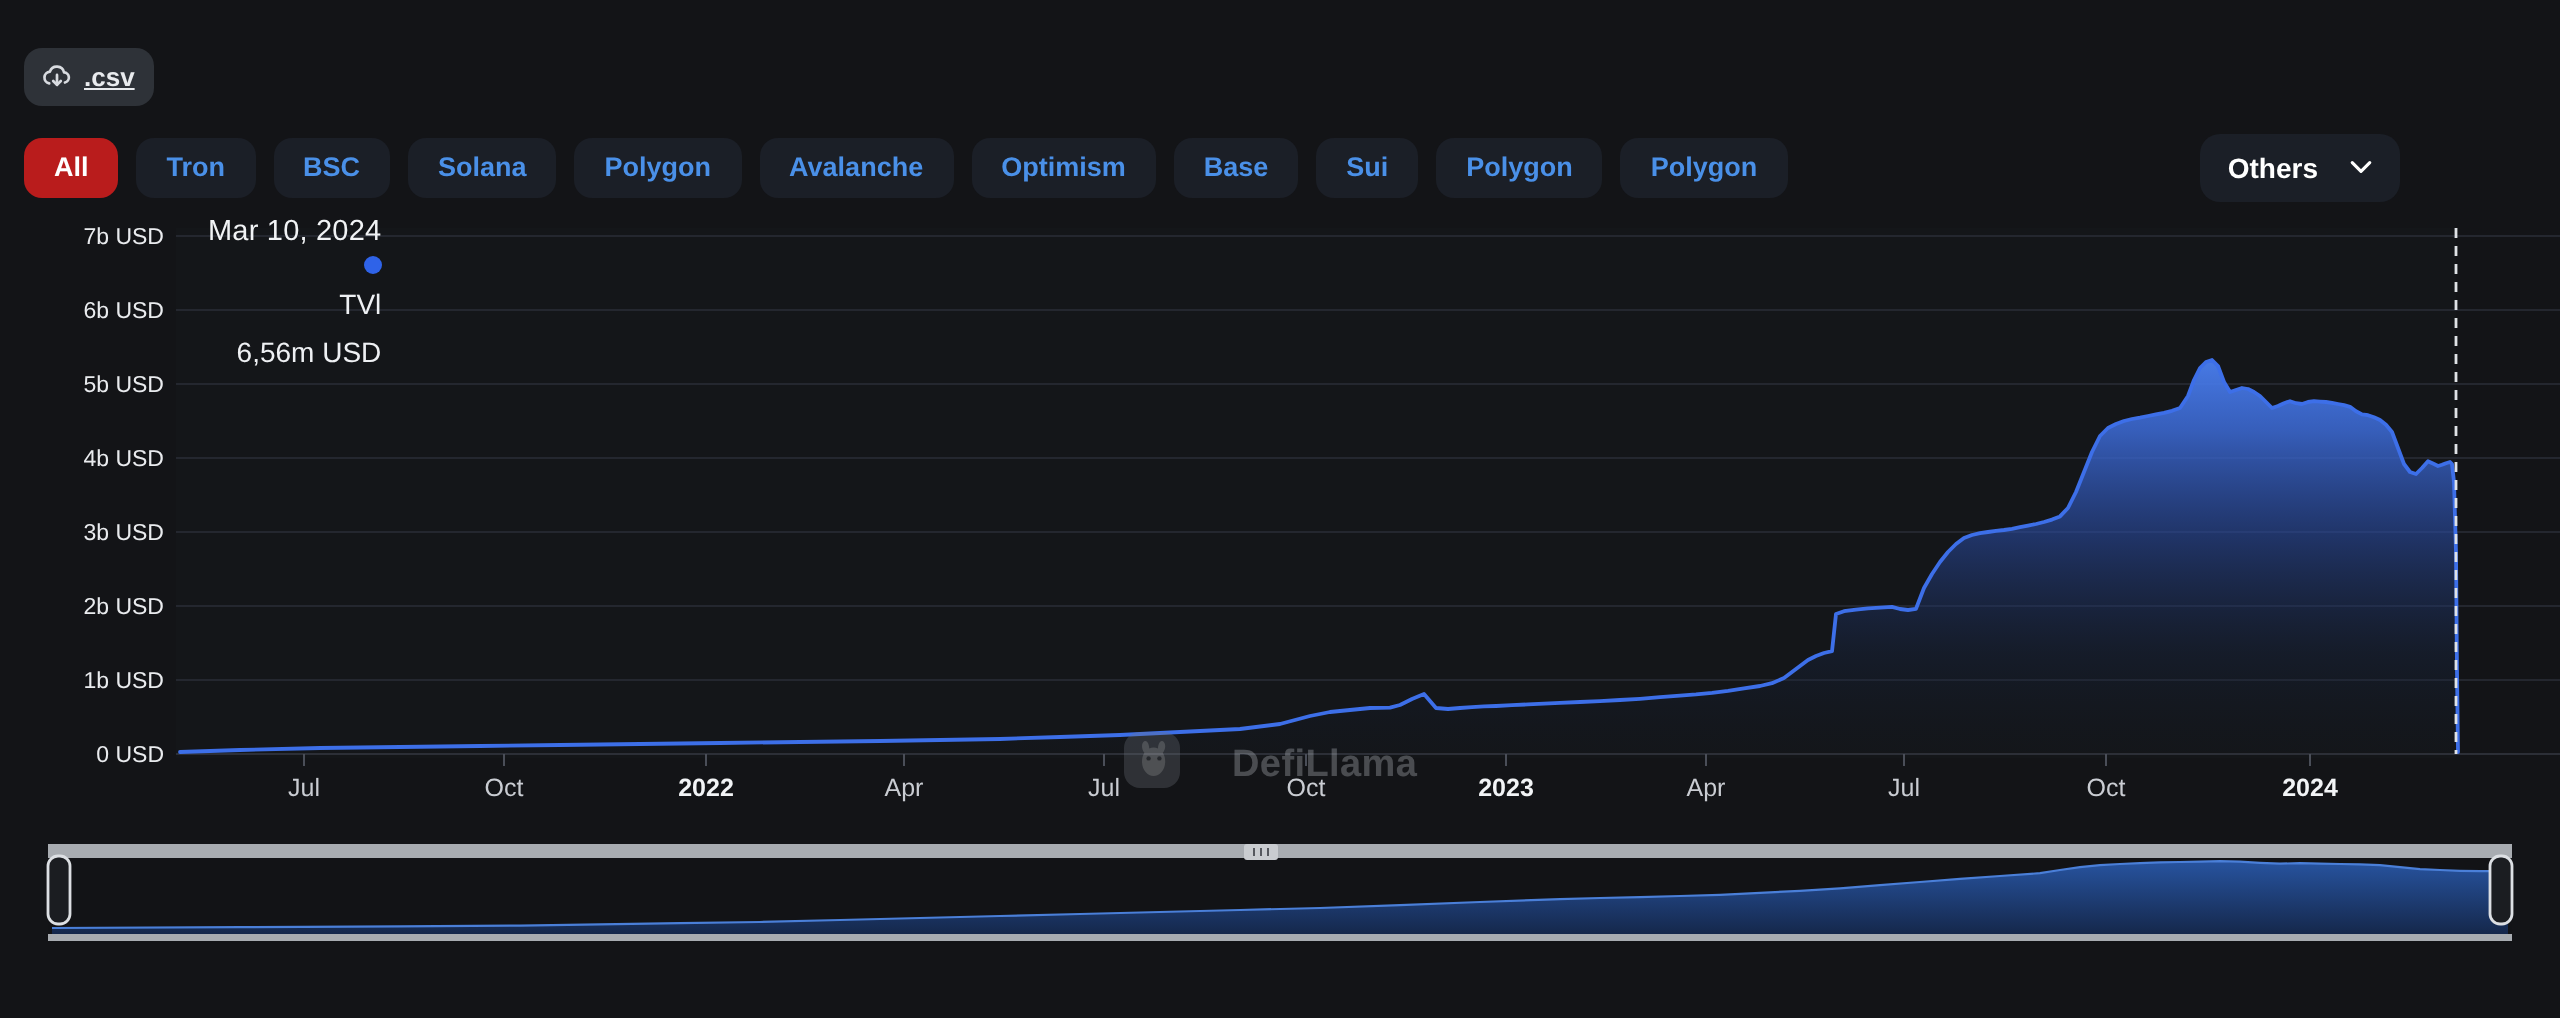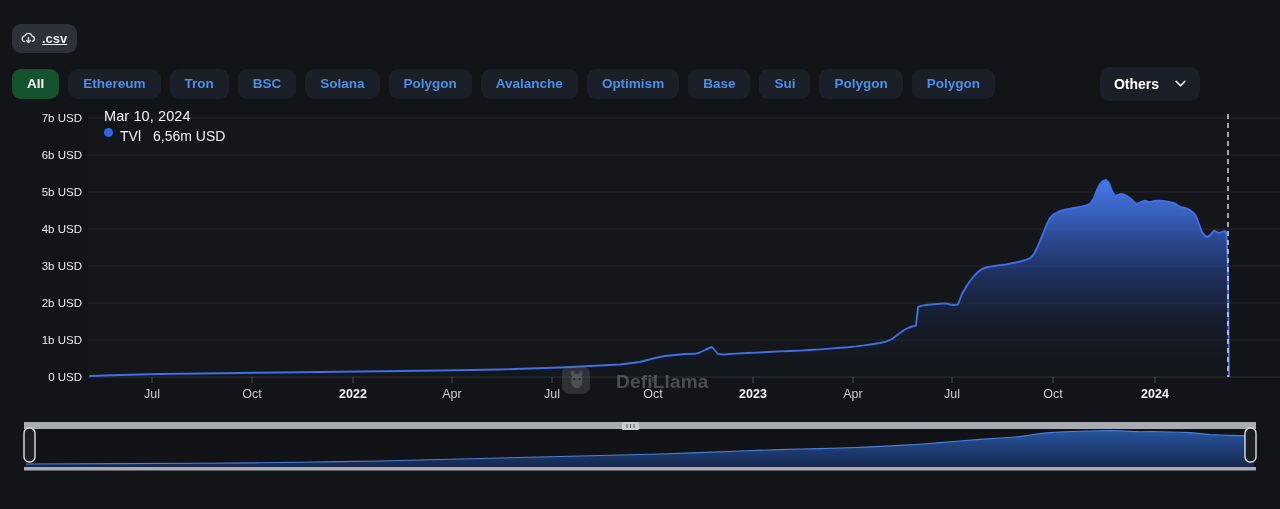--- a/index.html
+++ b/index.html
@@ -39,21 +39,21 @@
   }
   .tab {
     display: inline-flex; align-items: center; justify-content: center;
     height: 30px; padding: 0 15px;
     border-radius: 9px; border: none; cursor: pointer;
     background: #1b1f27; color: #4a90e8;
     font-size: 13.5px; font-weight: 700;
     font-family: "Liberation Sans", sans-serif;
     white-space: nowrap;
   }
-  .tab.active { background: #14532d; color: #ffffff; }
+  .tab.active { background: #b91c1c; color: #ffffff; }
   .tabs-spacer { flex: 1 1 auto; }
   .others-btn {
     display: inline-flex; align-items: center; gap: 16px;
     height: 34px; padding: 0 14px;
     border-radius: 10px; border: none; cursor: pointer;
     background: #1b1f27; color: #ffffff;
     font-size: 14px; font-weight: 700;
     font-family: "Liberation Sans", sans-serif;
     margin-right: 68px;
   }
@@ -69,22 +69,22 @@
 
   .tooltip {
     position: absolute; left: 104px; top: 2px;
     pointer-events: none;
   }
   .tt-date {
     font-size: 14.5px; color: #f1f3f5; font-weight: 400;
     letter-spacing: 0.1px; line-height: 17px;
   }
   .tt-row {
-    display: flex; align-items: flex-start; gap: 7px;
-    margin-top: 3px; line-height: 17px;
+    display: flex; align-items: flex-end; gap: 7px;
+    margin-top: 3px; line-height: 17px; flex-direction: column;
   }
   .tt-dot { width: 9px; height: 9px; border-radius: 50%; background: #2f63e8; display:block; }
   .tt-name { font-size: 14px; color: #eef0f3; }
   .tt-val  { font-size: 14px; color: #eef0f3; margin-left: 5px; }
 
   .watermark {
     position: absolute; left: 560px; top: 258px;
     display: flex; align-items: center; gap: 24px;
     opacity: 0.30; pointer-events: none;
   }
@@ -107,21 +107,20 @@
           <path d="M12 10.5v7"></path>
             <path d="M9.3 14.8 12 17.6l2.7-2.8"></path>
         </svg>
       </span>
       <span class="csv-label">.csv</span>
     </button>
   </div>
 
   <div class="tabs-row">
     <button class="tab active">All</button>
-    <button class="tab">Ethereum</button>
     <button class="tab">Tron</button>
     <button class="tab">BSC</button>
     <button class="tab">Solana</button>
     <button class="tab">Polygon</button>
     <button class="tab">Avalanche</button>
     <button class="tab">Optimism</button>
     <button class="tab">Base</button>
     <button class="tab">Sui</button>
     <button class="tab">Polygon</button>
     <button class="tab">Polygon</button>

